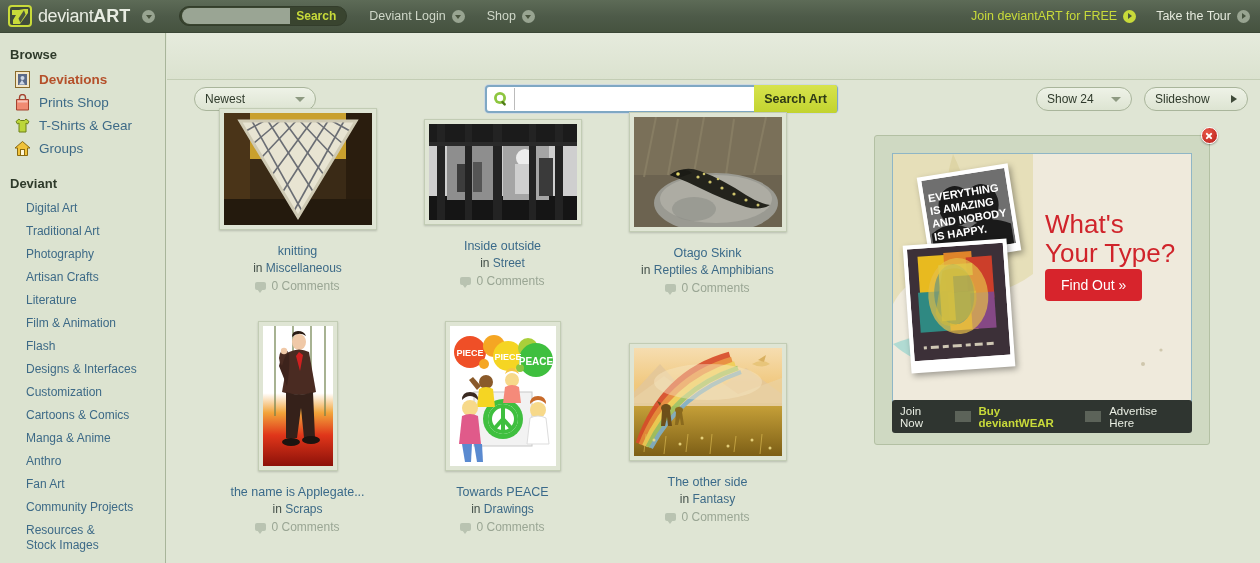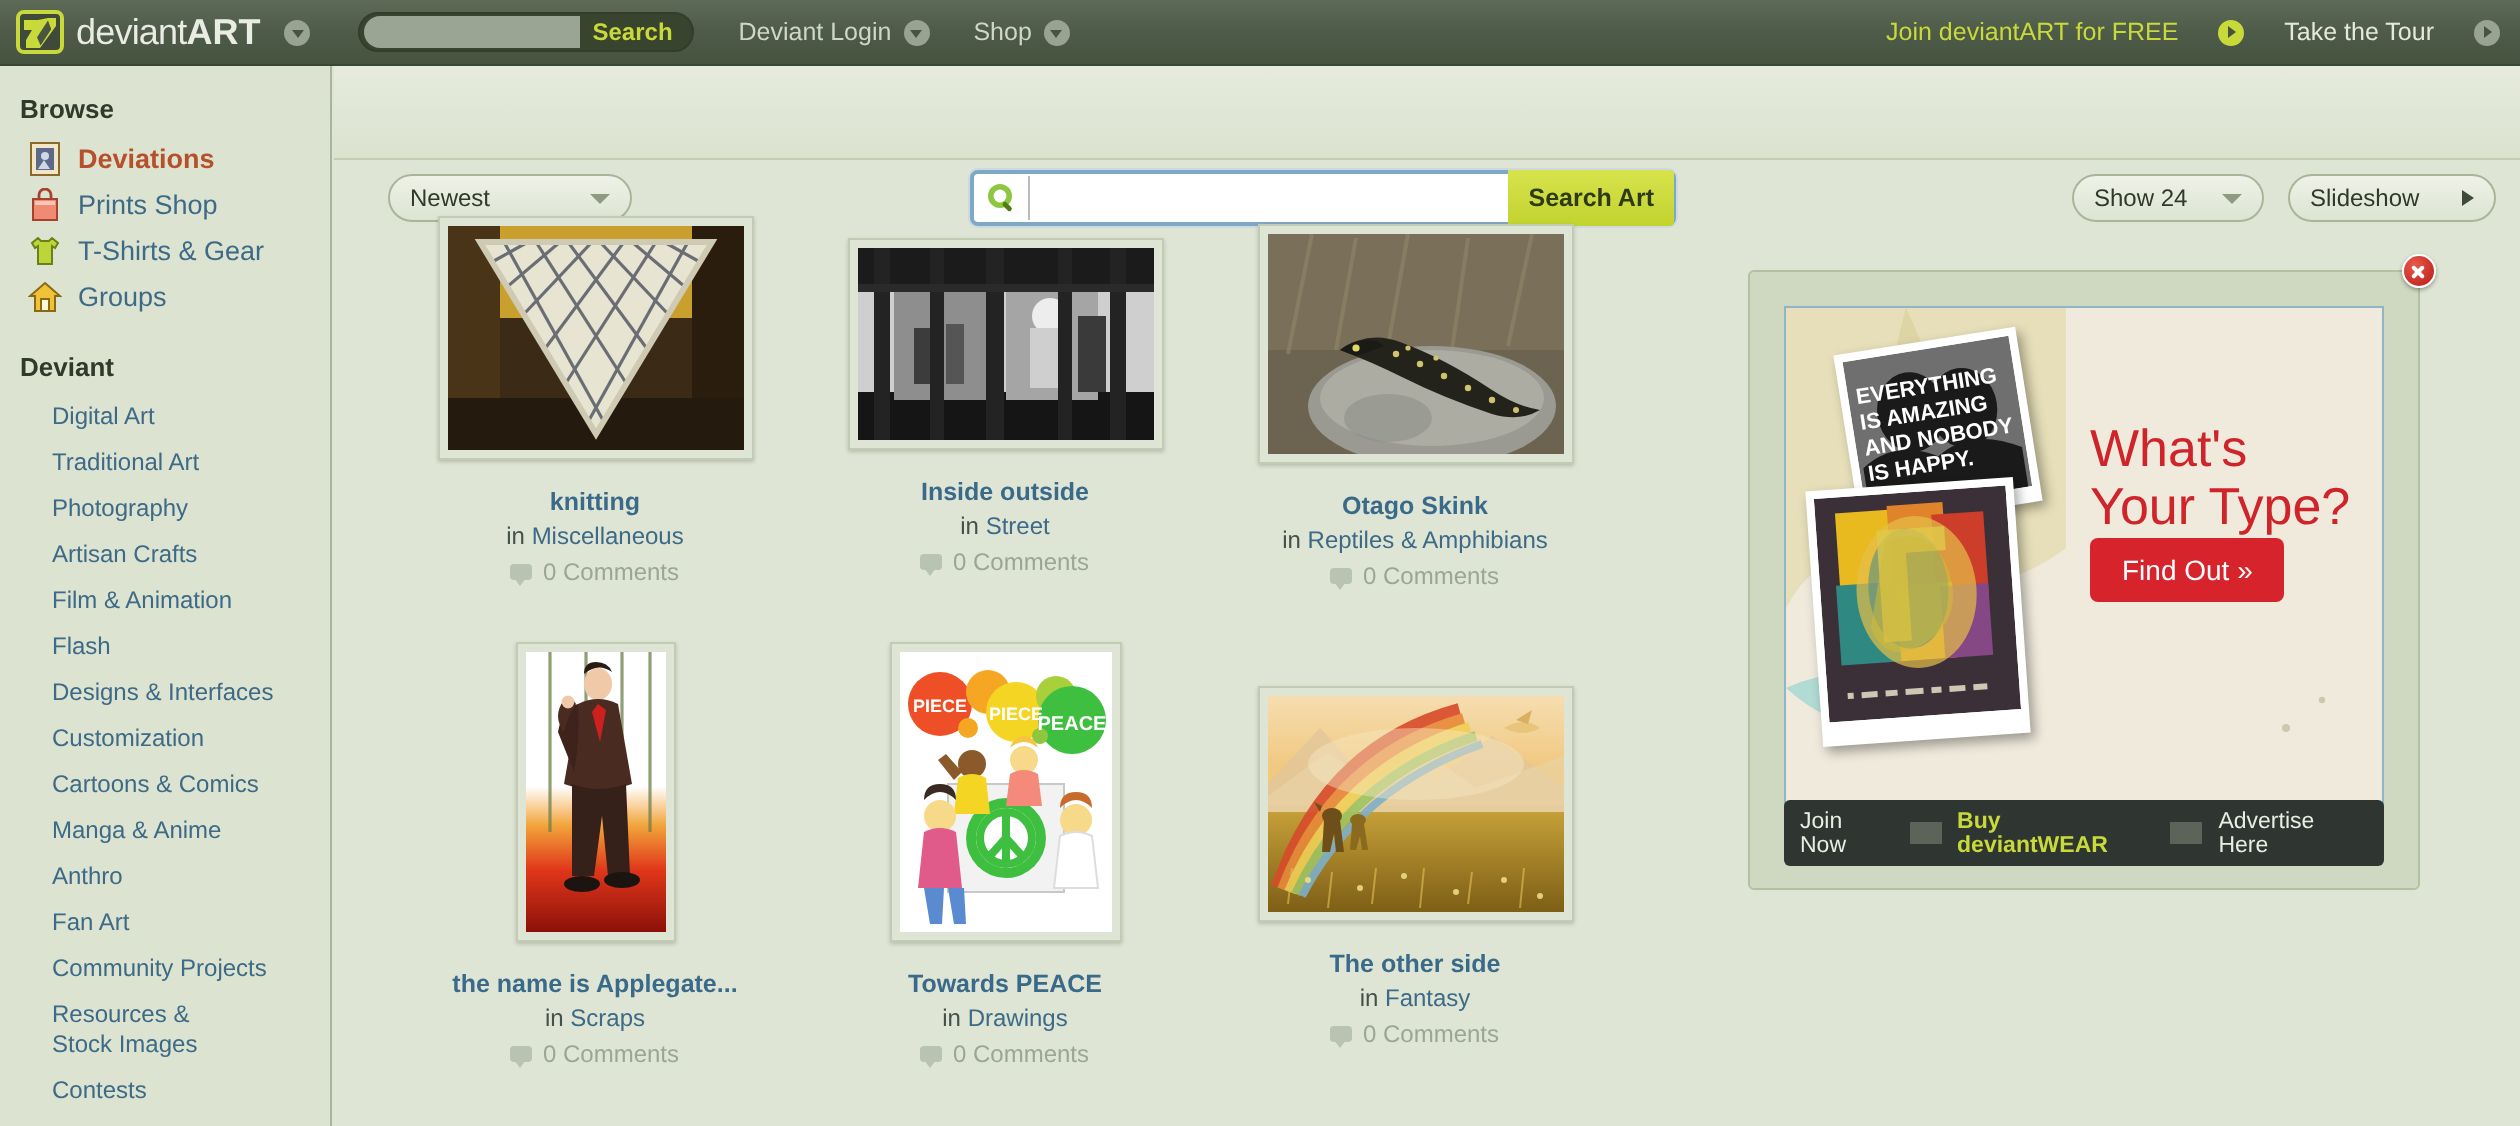--- a/index.html
+++ b/index.html
@@ -84,21 +84,21 @@
   }
   .topnav-item {
     color: #cfd7c8; font-size: 12.5px; margin-left: 22px;
     display: flex; align-items: center; gap: 6px; cursor: pointer;
   }
   #topbar-right {
     margin-left: auto; display: flex; align-items: center;
     margin-right: 10px;
   }
   .top-cta {
-    display: flex; align-items: center; gap: 20px;
+    display: flex; align-items: center; gap: 6px;
     font-size: 12.5px; margin-left: 20px; cursor: pointer;
   }
   .top-cta.join { color: #c8da3a; }
   .top-cta.tour { color: #e4e9dc; }
 
   
   #sidebar {
     position: absolute; top: 33px; left: 0;
     width: 166px; height: 530px;
     background: #dce3d0;
@@ -189,21 +189,21 @@
   .row { display: flex; }
   .cell { width: 205px; display: flex; flex-direction: column; align-items: center; }
   .thumb-frame {
     background: #dfe5d4; padding: 4px;
     border: 1px solid #c2ccb4;
     box-shadow: 0 1px 2px rgba(0,0,0,.18);
     display: inline-block;
   }
   .thumb { display:block; }
   .cap-title {
-    margin-top: 14px; font-size: 12.5px; font-weight: 700;
+    margin-top: 14px; font-size: 12.5px; font-weight: 400;
     color: #3a6a8a; cursor: pointer; text-align: center;
     white-space: nowrap;
   }
   .cap-sub { font-size: 12px; color: #44504a; margin-top: 3px; }
   .cap-sub .cat { color: #3d6a87; cursor: pointer; }
   .cap-comments {
     font-size: 12px; color: #9aa694; margin-top: 4px;
     display: flex; align-items: center; gap: 5px;
   }
   .bubble {
@@ -365,20 +365,21 @@
     </span>
     <span>Groups</span>
   </div>
 
   <div class="side-head cat">Deviant</div>
 
   <div class="cat-item">Digital Art</div>
   <div class="cat-item">Traditional Art</div>
   <div class="cat-item">Photography</div>
   <div class="cat-item">Artisan Crafts</div>
+  <div class="cat-item">Literature</div>
   <div class="cat-item">Film &amp; Animation</div>
   <div class="cat-item">Flash</div>
   <div class="cat-item">Designs &amp; Interfaces</div>
   <div class="cat-item">Customization</div>
   <div class="cat-item">Cartoons &amp; Comics</div>
   <div class="cat-item">Manga &amp; Anime</div>
   <div class="cat-item">Anthro</div>
   <div class="cat-item">Fan Art</div>
   <div class="cat-item">Community Projects</div>
   <div class="cat-item" style="max-width:118px">Resources &amp; Stock Images</div>

